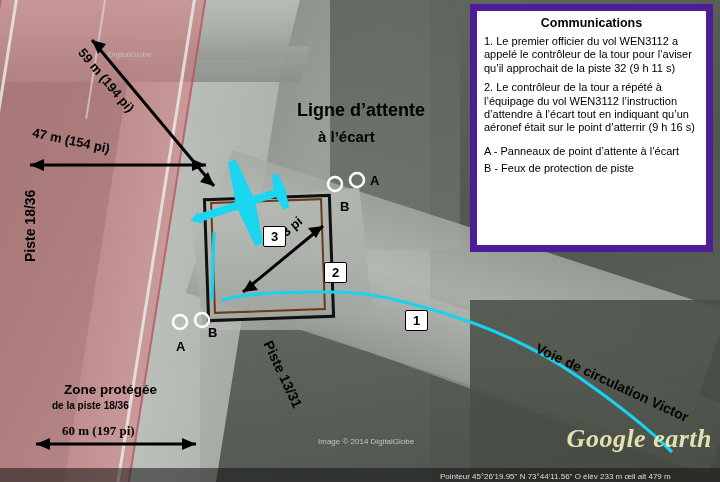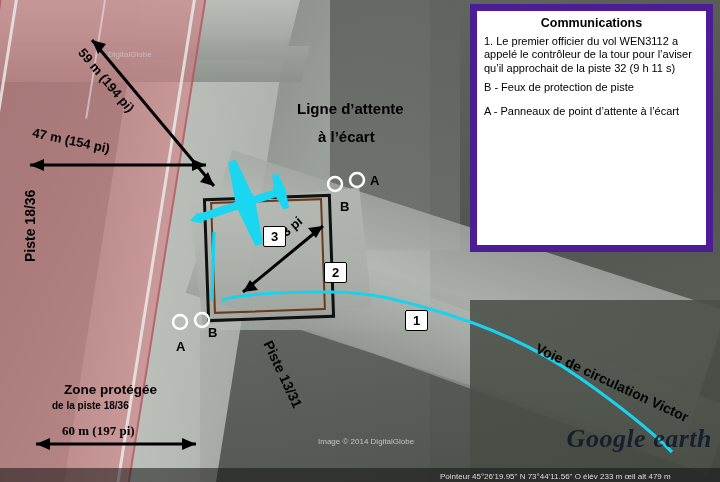--- a/index.html
+++ b/index.html
@@ -73,21 +73,21 @@
   
   #comms{position:absolute;left:470px;top:4px;width:243px;height:248px;
     background:#fff;border:7px solid #4c1d95;padding:4px 7px 5px 7px;
     box-sizing:border-box;}
   #comms h2{margin:1px 0 5px 0;font:bold 12.5px "Liberation Sans",sans-serif;text-align:center;}
   #comms p{margin:0 0 6px 0;font:11px/1.22 "Liberation Sans",sans-serif;text-align:left;}
   #comms .legend{margin:0 0 3px 0;font:11px/1.25 "Liberation Sans",sans-serif;}
 
   
   .ge-logo{position:absolute;right:8px;bottom:28px;
-    font:italic bold 26px "Liberation Serif",serif;color:#0f172a;opacity:.85;
+    font:italic bold 26px "Liberation Serif",serif;color:#fef9c3;opacity:.85;
     letter-spacing:.5px;}
   .ge-bar{position:absolute;left:0;bottom:0;width:720px;height:14px;
     background:rgba(20,20,20,.55);}
   .ge-bar span{position:absolute;bottom:1px;color:#dcdcdc;
     font:8px "Liberation Sans",sans-serif;}
   .imgcredit{position:absolute;left:318px;bottom:36px;color:#dcdcdc;
     font:8px "Liberation Sans",sans-serif;opacity:.8;margin-top:31px;}
   .topcredit{position:absolute;left:108px;top:14px;color:#cfcfcf;
     font:8px "Liberation Sans",sans-serif;opacity:.7;margin-top:36px;}
 </style>
@@ -163,21 +163,21 @@
   </svg>
 
   <div class="lbl" style="left:86px;top:46px;font-size:13px;transform:rotate(50deg);transform-origin:left top;">59 m (194 pi)</div>
 
   <div class="lbl" style="left:34px;top:126px;font-size:13px;transform:rotate(12deg);transform-origin:left top;">47 m (154 pi)</div>
 
   <div class="lbl" style="left:62px;top:424px;font-size:13px;font-family:Liberation Serif, serif;">60 m (197 pi)</div>
 
   <div class="lbl" style="left:268px;top:238px;font-size:13px;transform:rotate(-40deg);transform-origin:left top;">123 pi</div>
 
-  <div class="lbl" style="left:297px;top:100px;font-size:15px;">Ligne d’attente</div>
+  <div class="lbl" style="left:297px;top:100px;font-size:18px;">Ligne d’attente</div>
   <div class="lbl" style="left:318px;top:128px;font-size:15px;">à l’écart</div>
 
   <div class="lbl" style="left:22px;top:262px;font-size:14px;transform:rotate(-90deg);transform-origin:left top;white-space:nowrap;">Piste 18/36</div>
 
   <div class="lbl" style="left:275px;top:338px;font-size:14px;transform:rotate(65deg);transform-origin:left top;white-space:nowrap;">Piste 13/31</div>
 
   <div class="lbl" style="left:64px;top:382px;font-size:13.5px;text-align:right;">Zone protégée</div>
   <div class="lbl" style="left:52px;top:400px;font-size:10px;">de la piste 18/36</div>
 
   <div class="lbl" style="left:540px;top:340px;font-size:14px;transform:rotate(25deg);transform-origin:left top;white-space:nowrap;">Voie de circulation Victor</div>
@@ -187,22 +187,23 @@
   <div class="lbl" style="left:176px;top:340px;font-size:13px;">A</div>
   <div class="lbl" style="left:208px;top:326px;font-size:13px;">B</div>
 
   <div class="num-box" style="left:405px;top:310px;">1</div>
   <div class="num-box" style="left:324px;top:262px;">2</div>
   <div class="num-box" style="left:263px;top:226px;">3</div>
 
   <div id="comms">
     <h2>Communications</h2>
     <p>1. Le premier officier du vol WEN3112 a appelé le contrôleur de la tour pour l’aviser qu’il approchait de la piste 32 (9 h 11 s)</p>
+    <p>2. Le contrôleur de la tour a répété à l’équipage du vol WEN3112 l’instruction d’attendre à l’écart tout en indiquant qu’un aéronef était sur le point d’atterrir (9 h 16 s)</p>
+    <div class="legend" style="margin-top:10px;">A - Panneaux de point d’attente à l’écart</div>
     <div class="legend">B - Feux de protection de piste</div>
-    <div class="legend" style="margin-top:10px;">A - Panneaux de point d’attente à l’écart</div>
   </div>
 
   <div class="topcredit">DigitalGlobe</div>
   <div class="imgcredit">Image © 2014 DigitalGlobe</div>
   <div class="ge-logo">Google earth</div>
   <div class="ge-bar">
     <span style="left:440px;">Pointeur  45°26'19.95" N  73°44'11.56" O   élév  233 m        œil alt  479 m</span>
   </div>
 
 </div>

